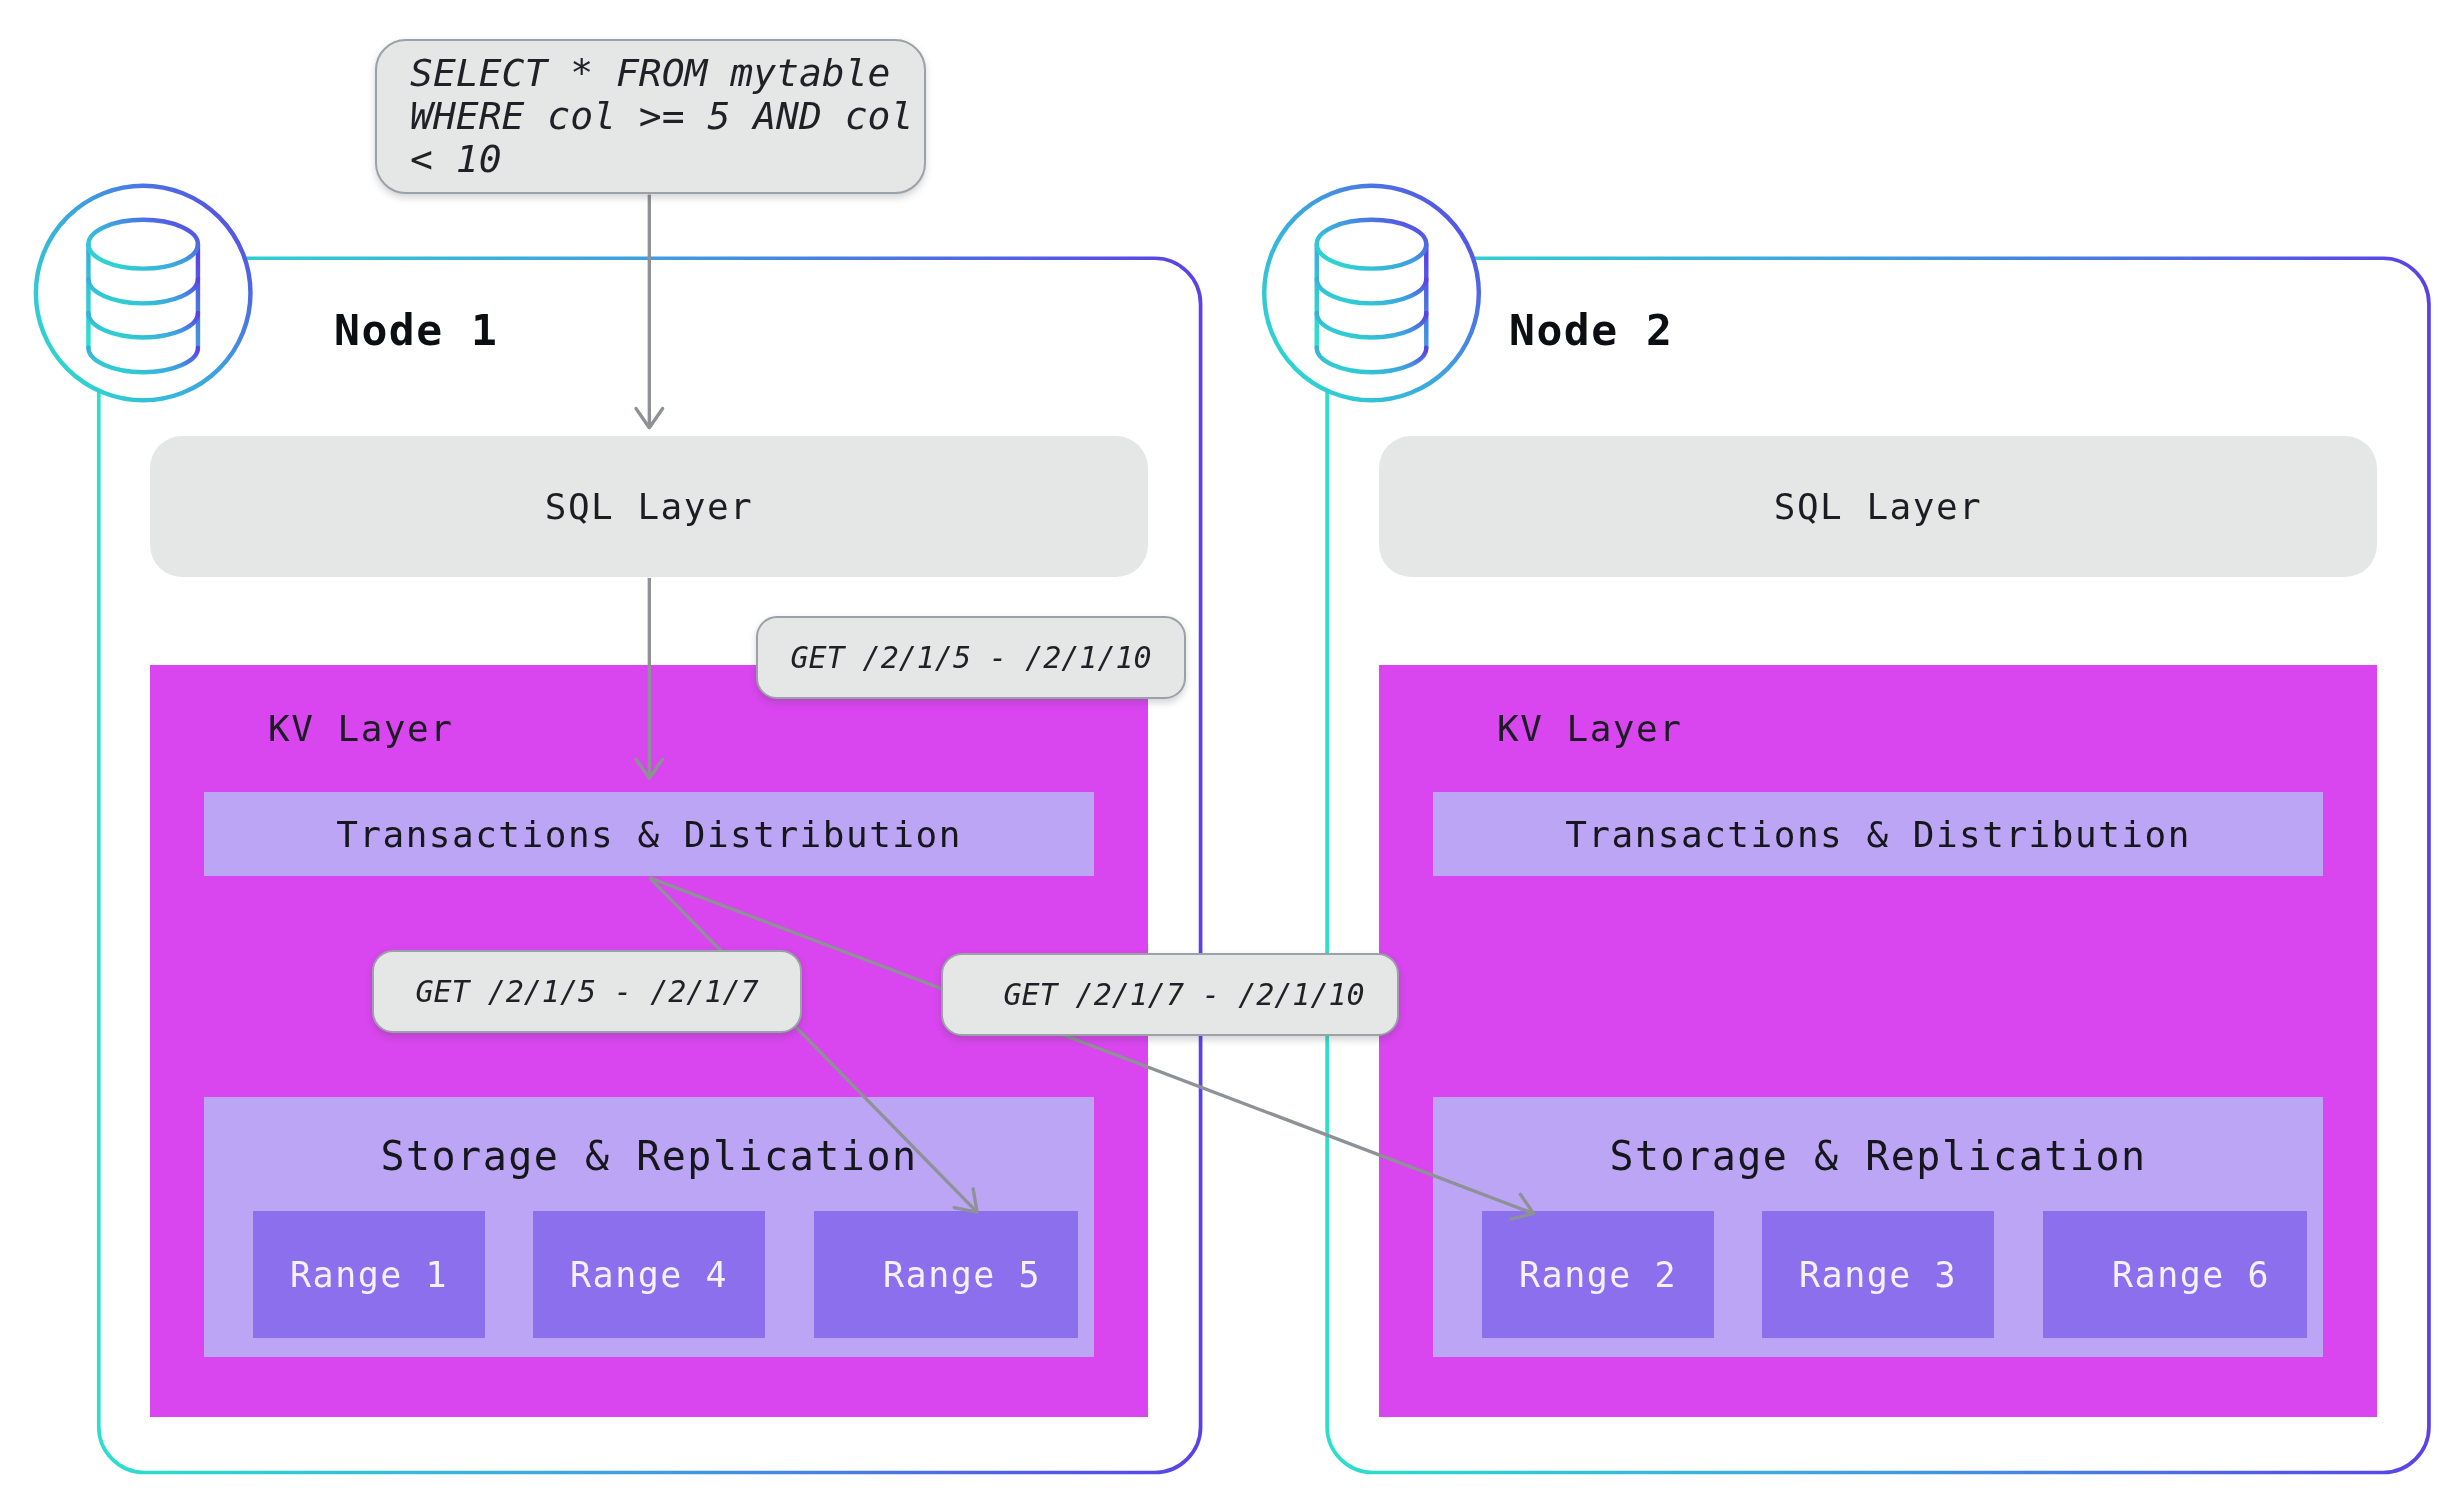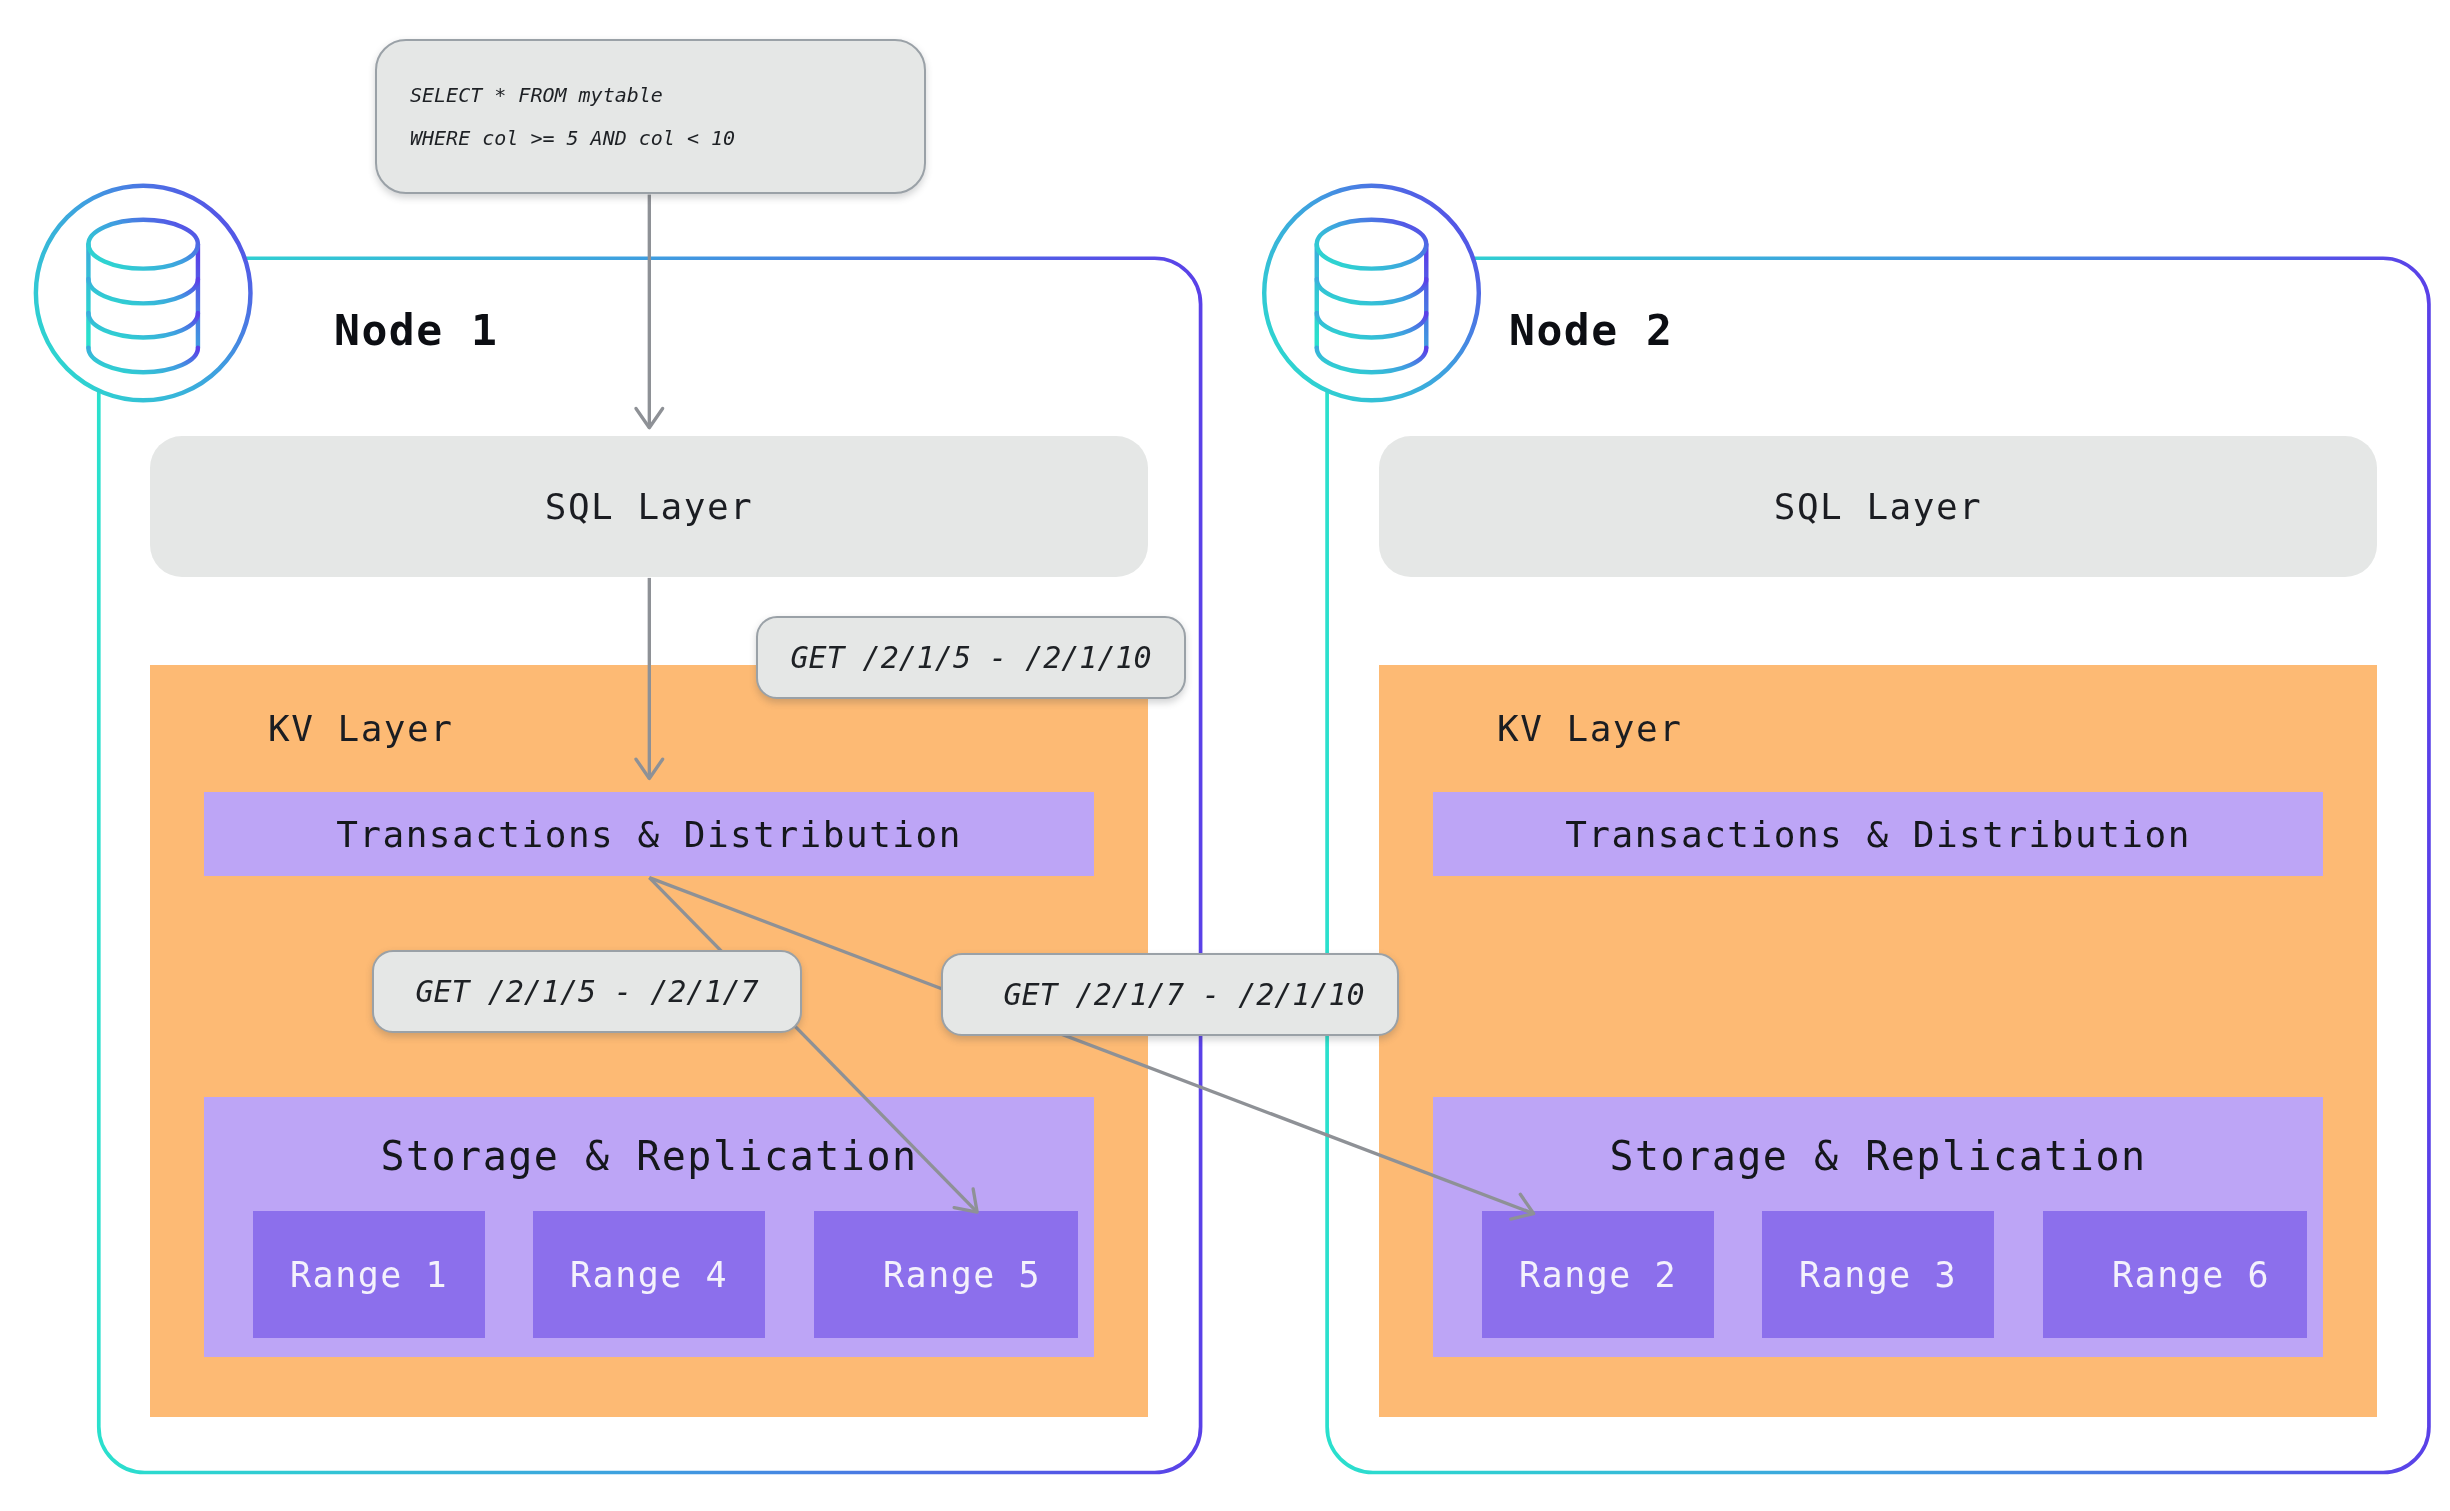--- a/index.html
+++ b/index.html
@@ -8,37 +8,37 @@
 
   
   .node{position:absolute;top:258px;width:1102px;height:1215px;}
   .node-1{left:98px;}
   .node-2{left:1327px;}
   .node-title{position:absolute;left:182px;top:305px;font-size:43px;font-weight:bold;color:#0c0e13;letter-spacing:1.5px;}
 
   .sql-bar{position:absolute;left:52px;top:178px;width:998px;height:141px;background:#e5e7e6;
            display:flex;align-items:center;justify-content:center;font-size:36px;color:#1b1d22;letter-spacing:1.5px;border-radius:32px;}
 
-  .kv{position:absolute;left:52px;top:407px;width:998px;height:752px;background:#fdba74;}
+  .kv{position:absolute;left:52px;top:407px;width:998px;height:752px;background:#d946ef;}
   .kv-label{position:absolute;left:118px;top:43px;font-size:36px;color:#1b1d22;letter-spacing:1.5px;}
 
   .trans-bar{position:absolute;left:54px;top:127px;width:890px;height:84px;background:#bda5f6;
              display:flex;align-items:center;justify-content:center;font-size:36px;color:#15171c;letter-spacing:1.5px;}
 
   .storage{position:absolute;left:54px;top:432px;width:890px;height:260px;background:#bda5f6;}
   .storage-label{position:absolute;left:0;top:36px;width:100%;text-align:center;font-size:40px;color:#15171c;letter-spacing:1.5px;}
   .range{position:absolute;top:114px;width:232px;height:127px;background:#8c6fec;
          display:flex;align-items:center;justify-content:center;font-size:35px;color:#f4f1fc;letter-spacing:1.5px;}
   .range-0{left:49px;} .range-1{left:329px;} .range-2{left:610px;padding-left:32px;}
 
   
   .code-box{position:absolute;background:#e5e7e6;border:2.2px solid #9aa1a7;border-radius:21px;
             box-shadow:0 3.7px 7.4px rgba(60,64,67,.22);color:#1e2125;font-style:italic;
             display:flex;align-items:center;justify-content:center;z-index:5;}
-  .query-box{left:375px;top:39px;width:551px;height:155px;border-radius:31px;font-size:20px;
+  .query-box{left:375px;top:39px;width:551px;height:155px;border-radius:31px;font-size:38px;
              justify-content:flex-start;padding-left:33px;box-sizing:border-box;line-height:43px;}
   .get-1{left:756px;top:616px;width:426px;height:79px;font-size:30px;}
   .get-2{left:372px;top:950px;width:426px;height:79px;font-size:30px;}
   .get-3{left:941px;top:953px;width:426px;height:79px;font-size:30px;padding-left:28px;}
 
   svg.overlay{position:absolute;left:0;top:0;z-index:3;pointer-events:none;}
 </style>
 </head>
 <body>
 

